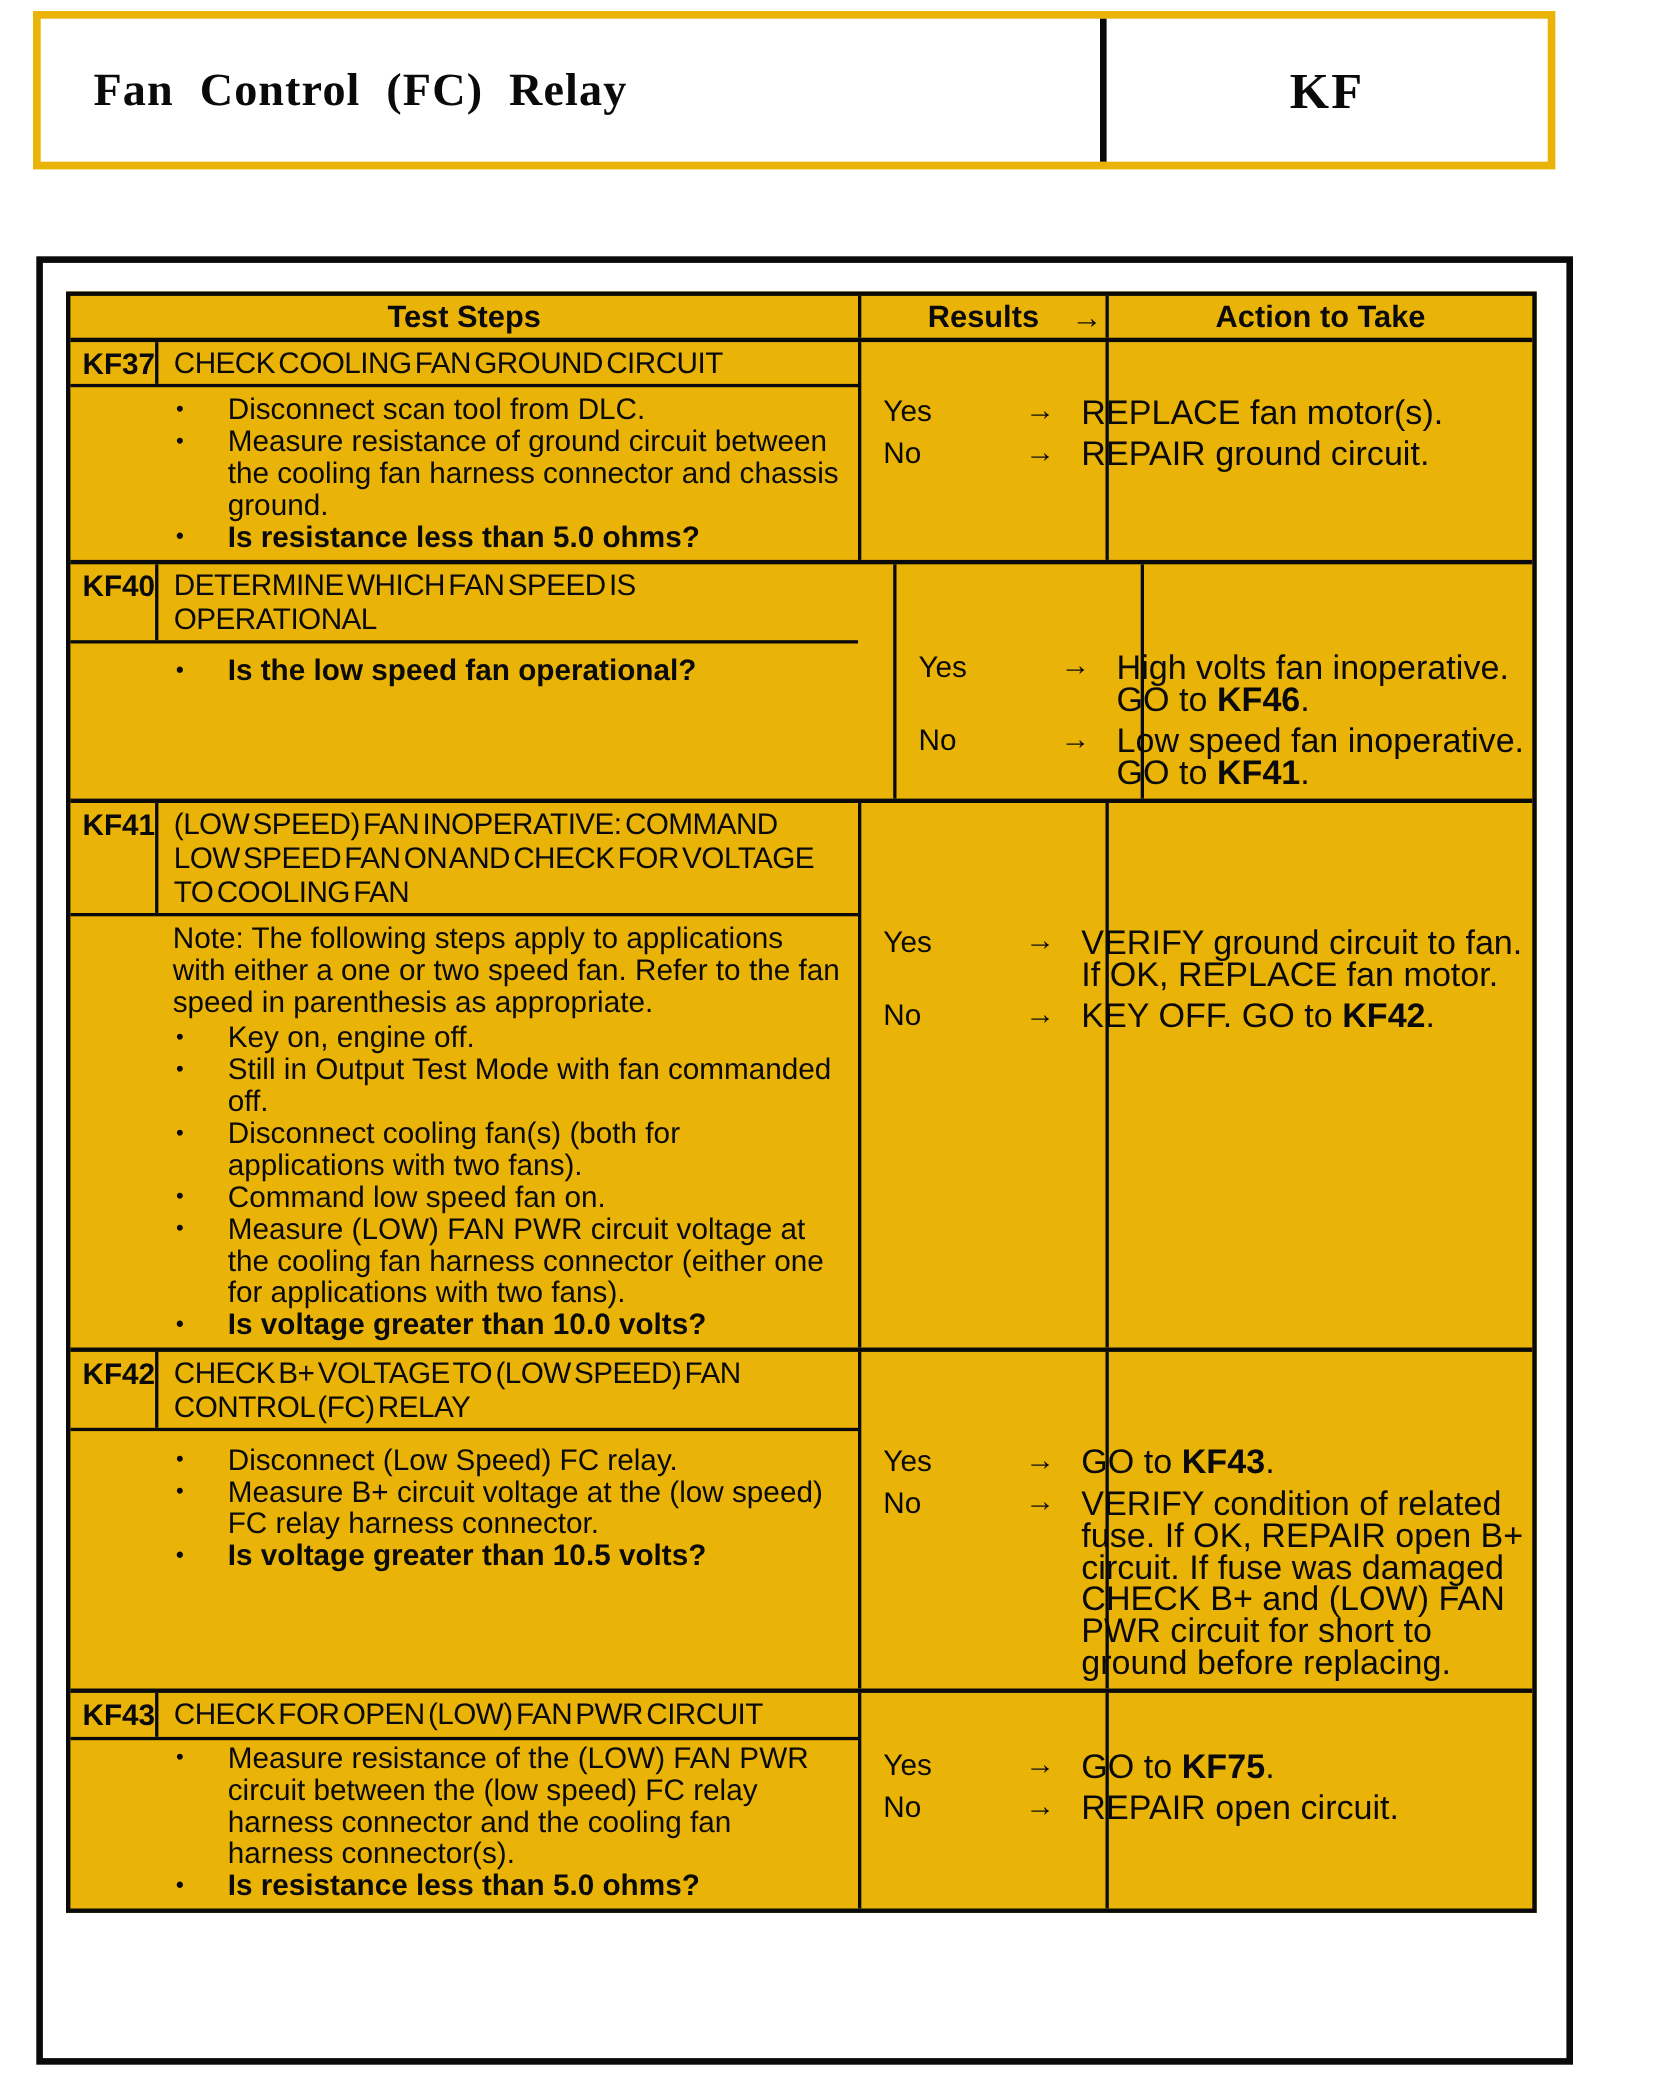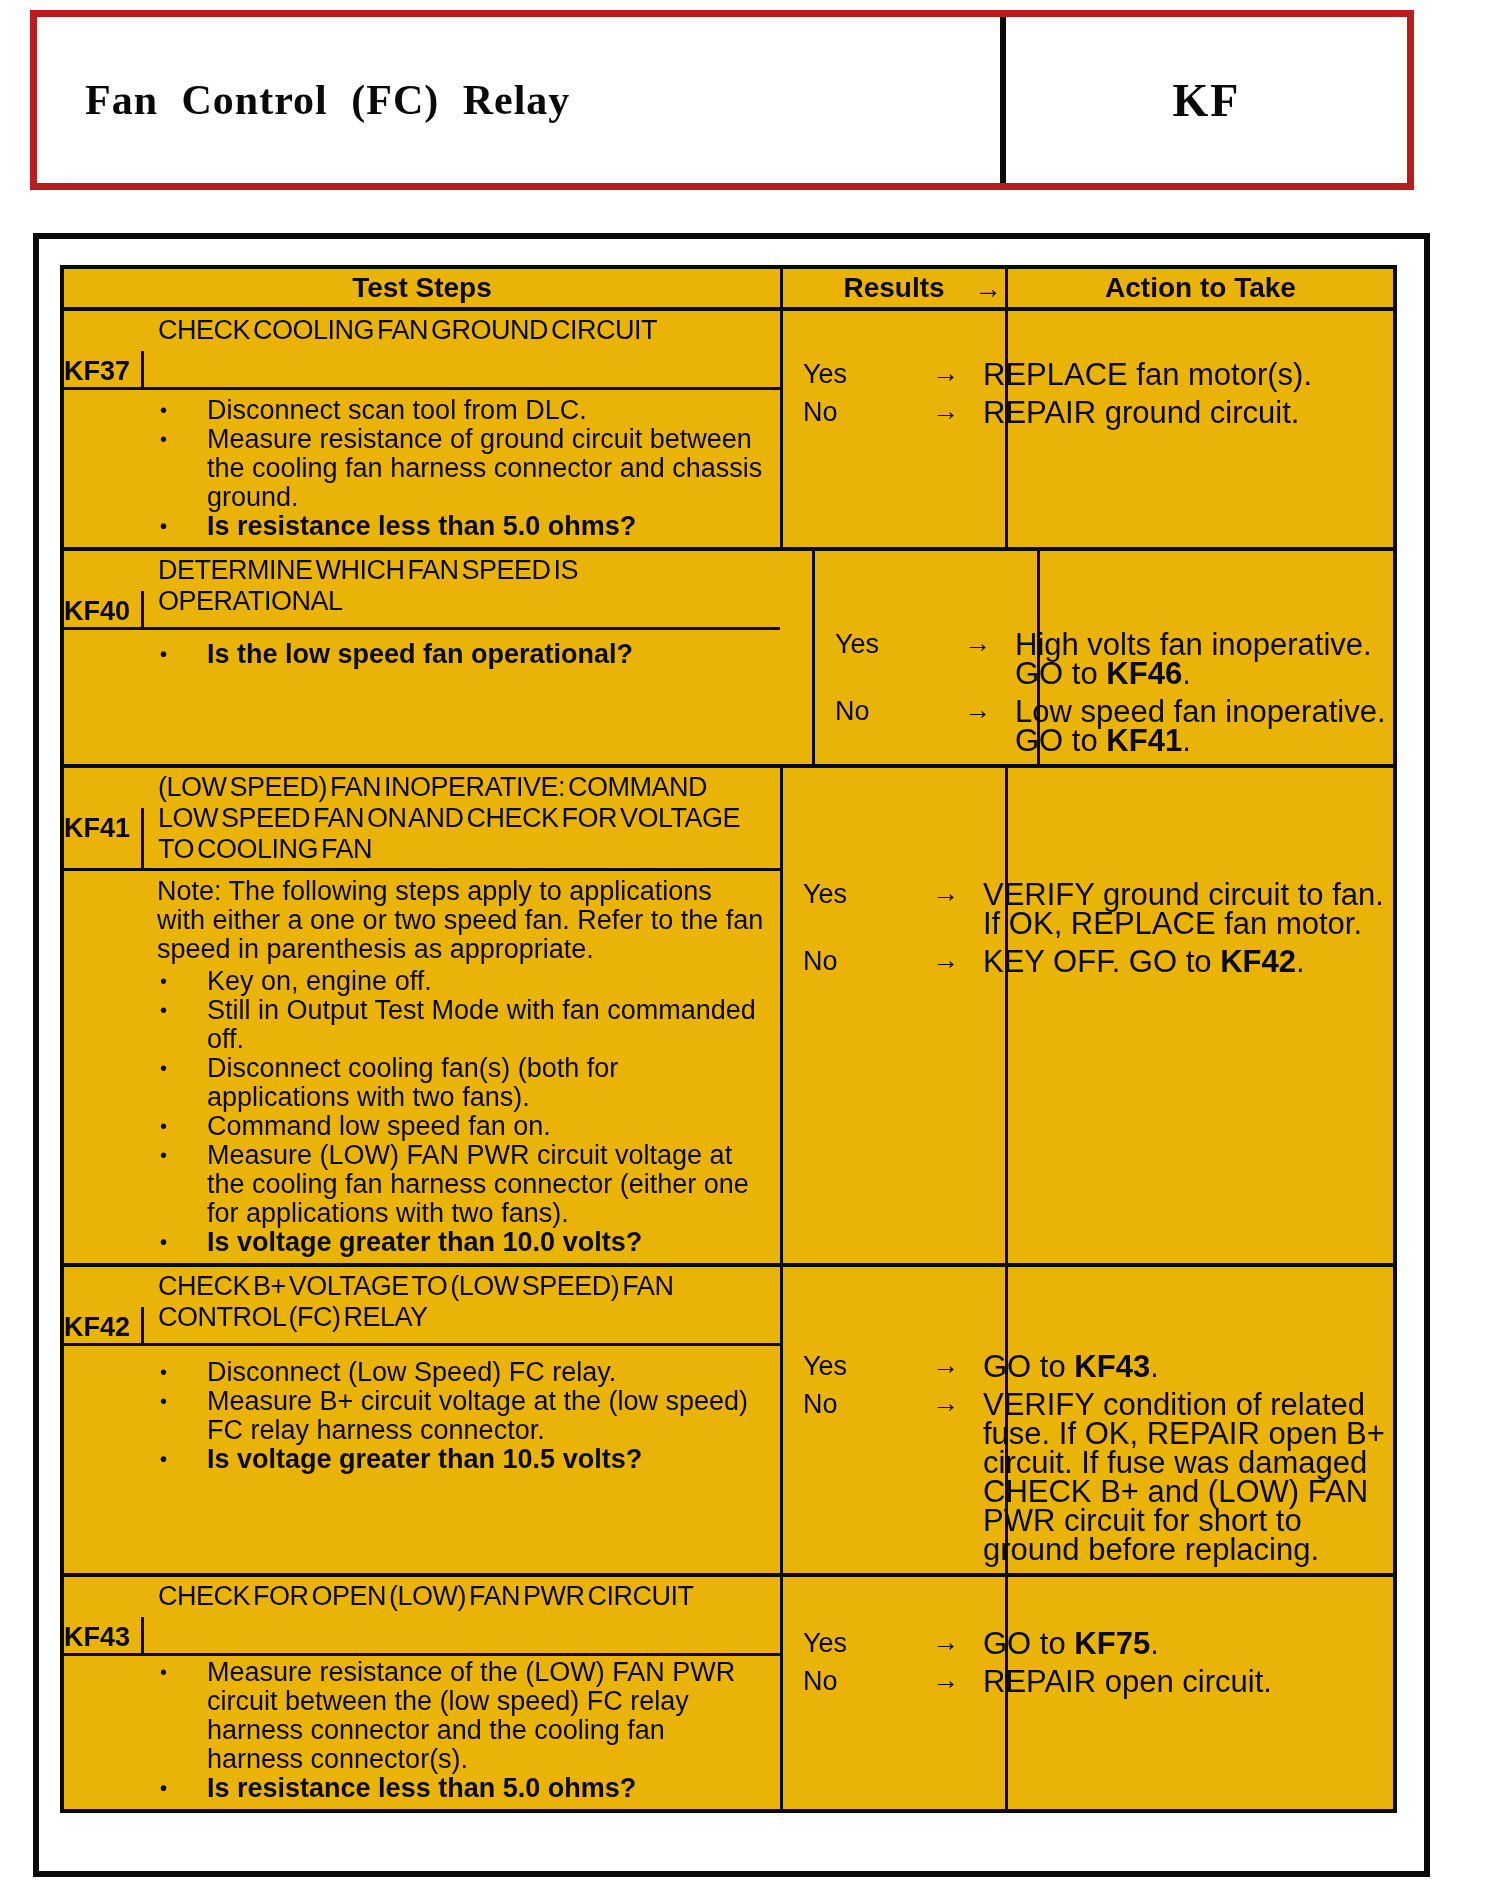--- a/index.html
+++ b/index.html
@@ -1,22 +1,22 @@
 <!DOCTYPE html>
 <html><head>
 <meta charset="utf-8">
 <style>
   * { box-sizing: border-box; margin: 0; padding: 0; }
   html, body { width: 1504px; height: 1894px; background: #ffffff; overflow: hidden; }
   body { position: relative; font-family: "Liberation Sans", sans-serif; color: #0a0a0a; }
 
   
   .header-box {
-    position: absolute; left: 30px; top: 10px; width: 1384px; height: 180px;
-    border: 7px solid #b91c1c; display: flex;
+    position: absolute; left: 30px; top: 10px; width: 1384px; height: 144px;
+    border: 7px solid #eab308; display: flex;
   }
   .header-title-cell {
     width: 969px; display: flex; align-items: center; padding-left: 48px;
     border-right: 6px solid #0a0a0a;
   }
   .header-title-cell .t {
     font-family: "Liberation Serif", serif; font-weight: 700; font-size: 42px;
     letter-spacing: 1px; word-spacing: 12px;
   }
   .header-code-cell { flex: 1; display: flex; align-items: center; justify-content: center; }
@@ -45,21 +45,21 @@
   .th-results .hdr-arrow { position: absolute; right: 3px; top: 4px; font-size: 28px; font-weight: 700; }
   .th-action { border-left: 3px solid #0a0a0a; }
 
   .step { display: grid; grid-template-columns: 716px 613px; border-bottom: 4px solid #0a0a0a; }
   .step:last-child { border-bottom: none; }
 
   
   .trow { display: flex; border-bottom: 3px solid #0a0a0a; }
   .kf {
     width: 80px; flex: none; border-right: 3px solid #0a0a0a;
-    font-weight: 700; font-size: 27px; text-align: left; padding-top: 5px; line-height: 31px; margin-top: 40px;
+    font-weight: 700; font-size: 27px; text-align: right; padding-top: 5px; line-height: 31px;
   }
   .ttl {
     flex: 1; padding: 4px 10px 3px 14px; font-size: 27px; line-height: 31px;
     letter-spacing: -0.5px; word-spacing: -4px; white-space: pre-line;
   }
   .body { padding-bottom: 6px; }
   .body-item { display: flex; padding-left: 93px; font-size: 27px; line-height: 29px; }
   .body-item .dot { width: 50px; flex: none; font-size: 20px; line-height: 29px; padding-left: 3px; }
   .body-item .bt { flex: 1; padding-right: 16px; }
   .question { font-weight: 700; }

